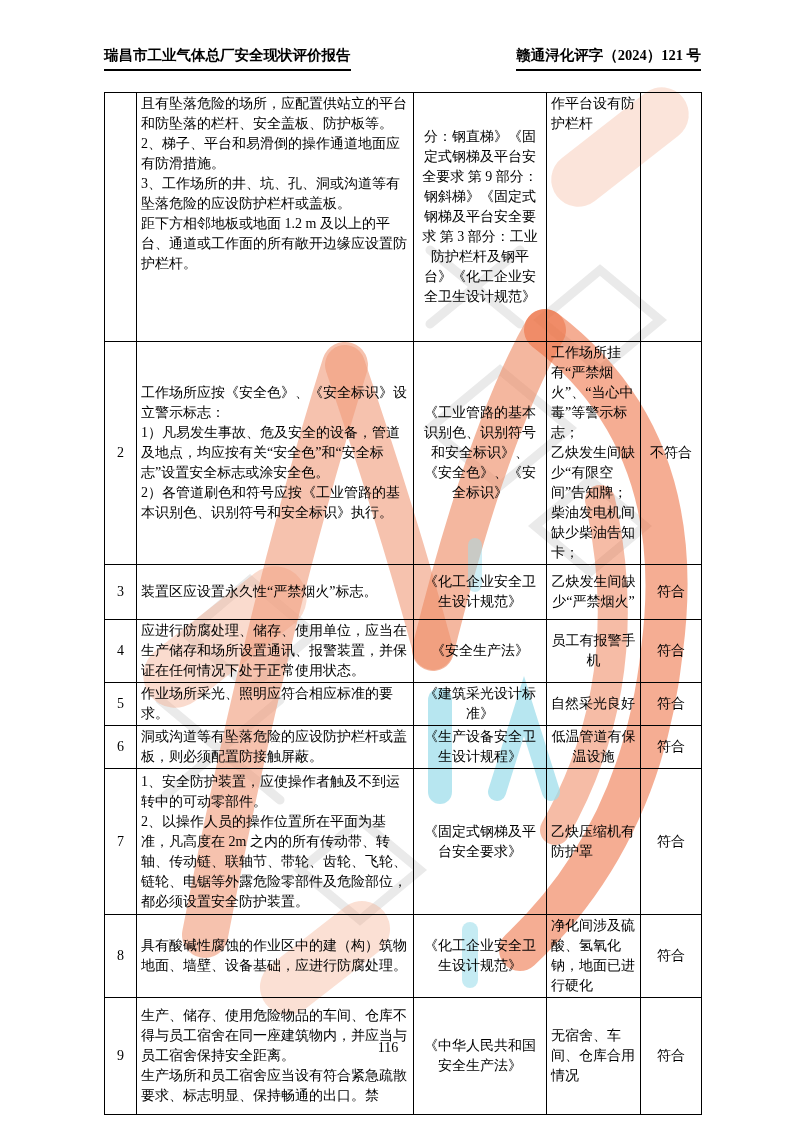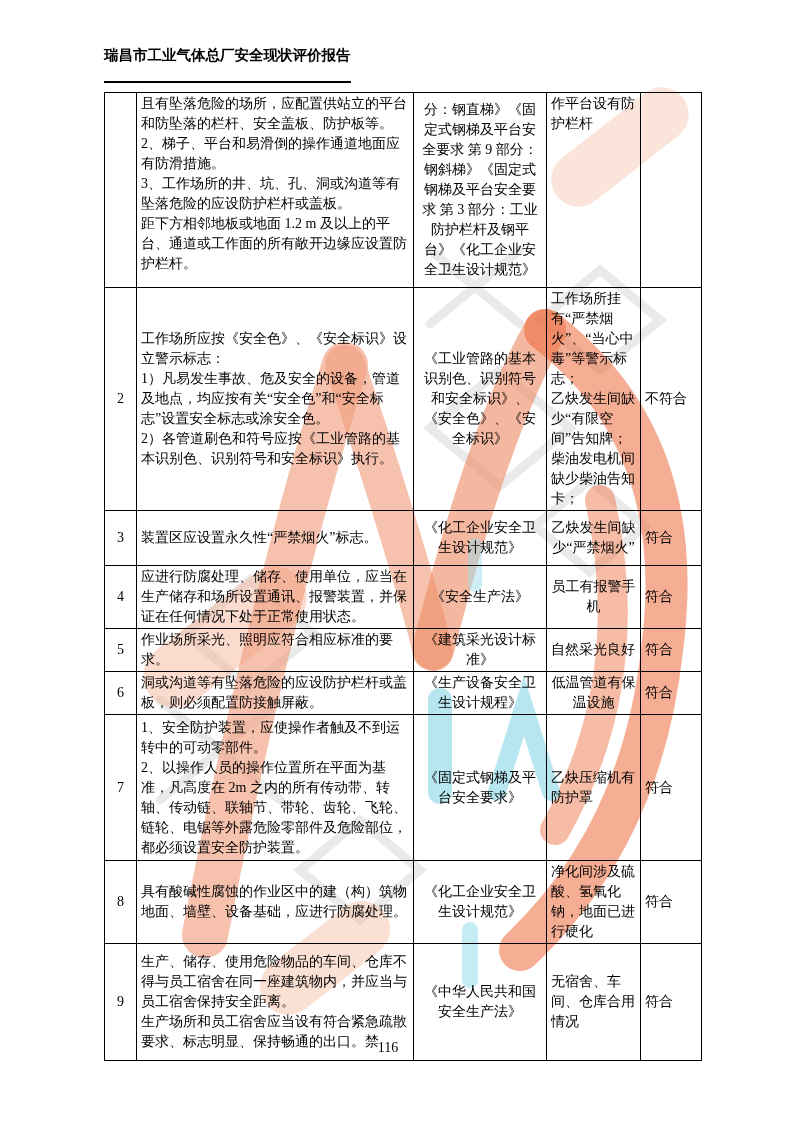--- a/index.html
+++ b/index.html
@@ -9,40 +9,40 @@
   }
   .page{position:absolute;inset:0;overflow:hidden;background:#fff;}
 
   
   .header{
     position:absolute;left:104px;top:46px;width:597px;
     display:flex;justify-content:space-between;align-items:flex-end;
     font-weight:bold;font-size:14.5px;
   }
   .header .h-left,.header .h-right{
-    border-bottom:2px solid #000;padding-bottom:16px;white-space:nowrap;
+    border-bottom:2px solid #000;padding-bottom:4px;white-space:nowrap;
   }
 
   
   table.doc-table{
     position:absolute;left:104px;top:92px;width:597px;
     border-collapse:collapse;table-layout:fixed;
   }
   .doc-table td{
     border:1px solid #000;
     font-size:14px;line-height:20px;
     padding:1px 4px;vertical-align:middle;overflow:hidden;
     word-break:break-all;
   }
   td.c-num{text-align:center;padding:1px 0;}
   td.c-desc{text-align:left;white-space:pre-line;}
   td.c-basis{text-align:center;white-space:pre-line;}
   td.c-sit{text-align:left;white-space:pre-line;margin-top:23px;}
   td.c-sit.t-center{text-align:center;}
-  td.c-con{}
+  td.c-con{text-align:center;}
   td.v-top{vertical-align:top;}
 
   
   .footer{
     position:absolute;left:0;top:1040px;width:776px;text-align:center;
     font-size:14px;font-family:"Liberation Serif", serif;
   }
 
   
   .watermark{
@@ -50,32 +50,33 @@
     mix-blend-mode:multiply;
   }
 </style>
 </head>
 <body>
 
 <div class="page">
 
   <div class="header">
     <span class="h-left">瑞昌市工业气体总厂安全现状评价报告</span>
+    <span class="h-right">赣通浔化评字（2024）121 号</span>
   </div>
 
   <table class="doc-table">
     <colgroup>
       <col style="width:32px">
         <col style="width:277px">
         <col style="width:133px">
         <col style="width:94px">
         <col style="width:61px">
     </colgroup>
     <tbody>
-      <tr style="height:195px">
+      <tr style="height:249px">
         <td class="c-num"></td>
         <td class="c-desc v-top">且有坠落危险的场所，应配置供站立的平台和防坠落的栏杆、安全盖板、防护板等。
 2、梯子、平台和易滑倒的操作通道地面应有防滑措施。
 3、工作场所的井、坑、孔、洞或沟道等有坠落危险的应设防护栏杆或盖板。
 距下方相邻地板或地面 1.2 m 及以上的平台、通道或工作面的所有敞开边缘应设置防护栏杆。</td>
         <td class="c-basis">分：钢直梯》《固定式钢梯及平台安全要求 第 9 部分：钢斜梯》《固定式钢梯及平台安全要求 第 3 部分：工业防护栏杆及钢平台》《化工企业安全卫生设计规范》</td>
         <td class="c-sit v-top">作平台设有防护栏杆</td>
         <td class="c-con"></td>
       </tr>
       <tr style="height:215px">

